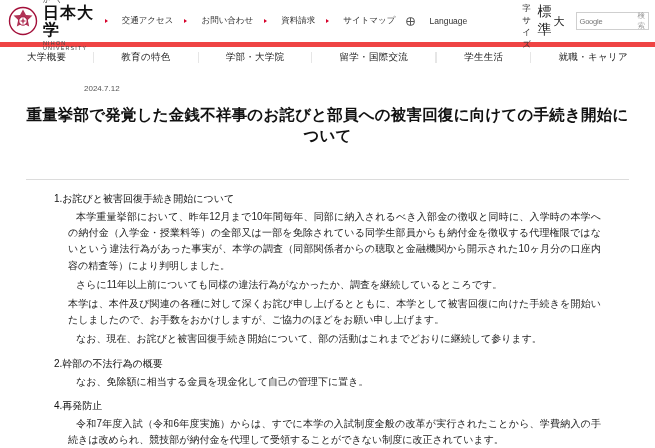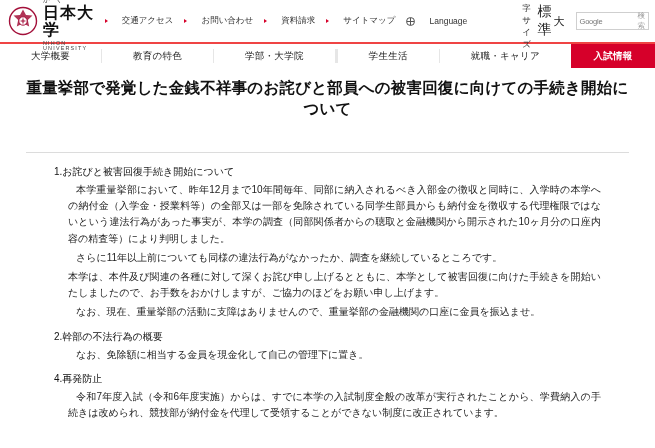--- a/index.html
+++ b/index.html
@@ -81,21 +81,21 @@
     background: #fff;
     padding: 0 3px;
     gap: 3px;
   }
   .g-logo { font-size: 7.5px; color: #777; letter-spacing: -0.2px; }
   .g-ph { font-size: 7.5px; color: #9a9a9a; margin-left: 32px; }
 
   
   .nav {
     height: 26px;
-    border-top: 2px solid #ef4444;
+    border-top: 5px solid #ef4444;
     display: flex;
     align-items: stretch;
     font-size: 9.5px;
     color: #222;
   }
   .nav-item {
     flex: 1 1 auto;
     display: flex; align-items: center; justify-content: center;
     white-space: nowrap;
     padding: 0 4px;
@@ -197,40 +197,41 @@
     </div>
   </div>
 
   <div class="nav">
     <div class="nav-item">大学概要</div>
     <div class="nav-sep"></div>
     <div class="nav-item">教育の特色</div>
     <div class="nav-sep"></div>
     <div class="nav-item">学部・大学院</div>
     <div class="nav-sep"></div>
+    <div class="nav-item">留学・国際交流</div>
     <div class="nav-sep"></div>
     <div class="nav-sep"></div>
     <div class="nav-item">学生生活</div>
     <div class="nav-sep"></div>
     <div class="nav-item">就職・キャリア</div>
-    <div class="nav-item primary">入試情報</div>
   </div>
 
   <div class="content">
+    <div class="date">2024.7.12</div>
     <h1 class="title">重量挙部で発覚した金銭不祥事のお詫びと部員への被害回復に向けての手続き開始について</h1>
     <hr class="hr">
 
     <div class="body-wrap">
 
       <div class="blk">
         <div class="sec-head">1.お詫びと被害回復手続き開始について</div>
         <p class="para">本学重量挙部において、昨年12月まで10年間毎年、同部に納入されるべき入部金の徴収と同時に、入学時の本学への納付金（入学金・授業料等）の全部又は一部を免除されている同学生部員からも納付金を徴収する代理権限ではないという違法行為があった事実が、本学の調査（同部関係者からの聴取と金融機関から開示された10ヶ月分の口座内容の精査等）により判明しました。</p>
         <p class="para">さらに11年以上前についても同様の違法行為がなかったか、調査を継続しているところです。</p>
         <p class="para noind">本学は、本件及び関連の各種に対して深くお詫び申し上げるとともに、本学として被害回復に向けた手続きを開始いたしましたので、お手数をおかけしますが、ご協力のほどをお願い申し上げます。</p>
-        <p class="para">なお、現在、重量挙部の活動に支障はありませんので、重量挙部の金融機関の口座に金員を振込ませ。</p>
+        <p class="para">なお、現在、お詫びと被害回復手続き開始について、部の活動はこれまでどおりに継続して参ります。</p>
       </div>
 
       <div class="blk">
         <div class="sec-head">2.幹部の不法行為の概要</div>
         <p class="para">なお、免除額に相当する金員を現金化して自己の管理下に置き。</p>
       </div>
 
 
       <div class="blk">
         <div class="sec-head">4.再発防止</div>

